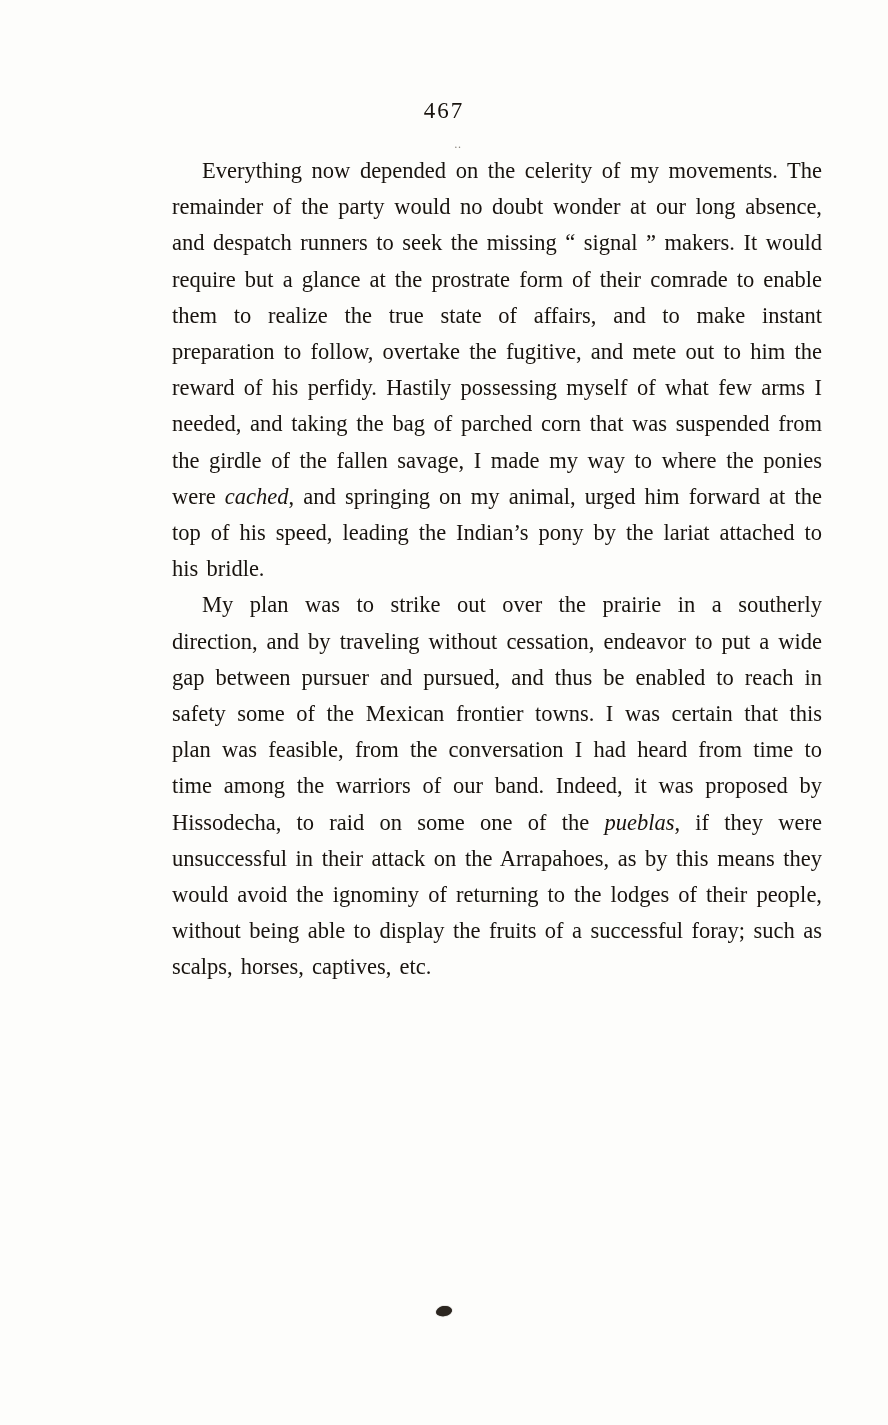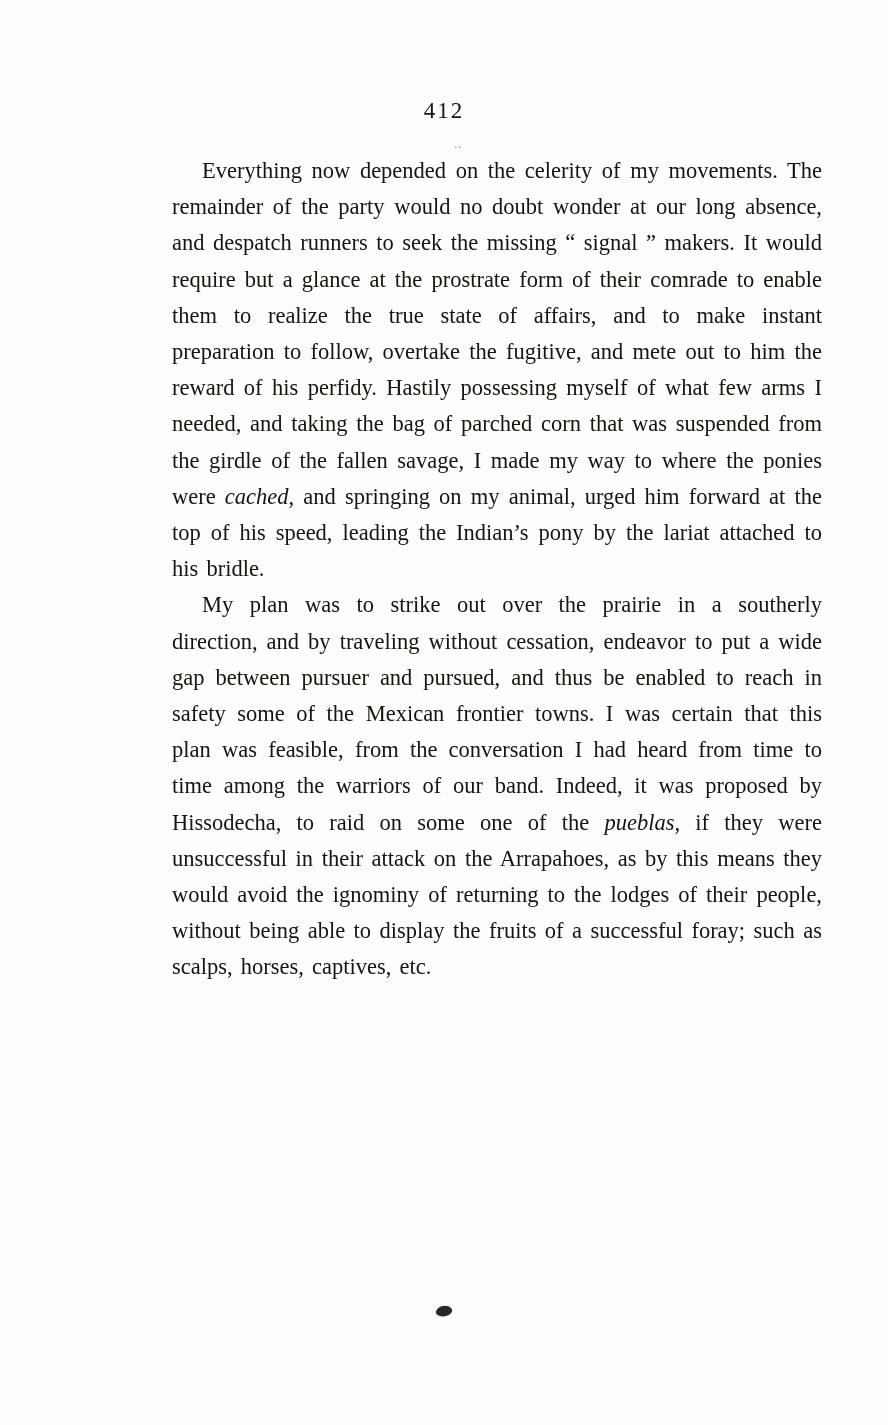--- a/index.html
+++ b/index.html
@@ -63,20 +63,20 @@
     background: #2c2620;
     border-radius: 50% 50% 50% 50% / 55% 55% 45% 45%;
     transform: translateX(-8px) rotate(-10deg);
     box-shadow: 0 0 1px #2c2620;
   }
 </style>
 </head>
 <body>
 
 <div class="page">
-  <div class="page-number">412</div>
+  <div class="page-number">467</div>
   <div class="scan-artifact">‥</div>
   <div class="text-block">
       <p><span>Everything now depended on the celerity of my movements.  The remainder of the party would no doubt wonder at our long absence, and despatch runners to seek the missing “ signal ” makers.  It would require but a glance at the prostrate form of their comrade to enable them to realize the true state of affairs, and to make instant preparation to follow, overtake the fugitive, and mete out to him the reward of his perfidy.  Hastily possessing myself of what few arms I needed, and taking the bag of parched corn that was suspended from the girdle of the fallen savage, I made my way to where the ponies were </span><em>cached</em><span>, and springing on my animal, urged him forward at the top of his speed, leading the Indian’s pony by the lariat attached to his bridle.</span></p>
       <p><span>My plan was to strike out over the prairie in a southerly direction, and by traveling without cessation, endeavor to put a wide gap between pursuer and pursued, and thus be enabled to reach in safety some of the Mexican frontier towns.  I was certain that this plan was feasible, from the conversation I had heard from time to time among the warriors of our band.  Indeed, it was proposed by Hissodecha, to raid on some one of the </span><em>pueblas</em><span>, if they were unsuccessful in their attack on the Arrapahoes, as by this means they would avoid the ignominy of returning to the lodges of their people, without being able to display the fruits of a successful foray; such as scalps, horses, captives, etc.</span></p>
     </div>
   <div class="ornament"></div>
 </div>
 
 </body></html>

